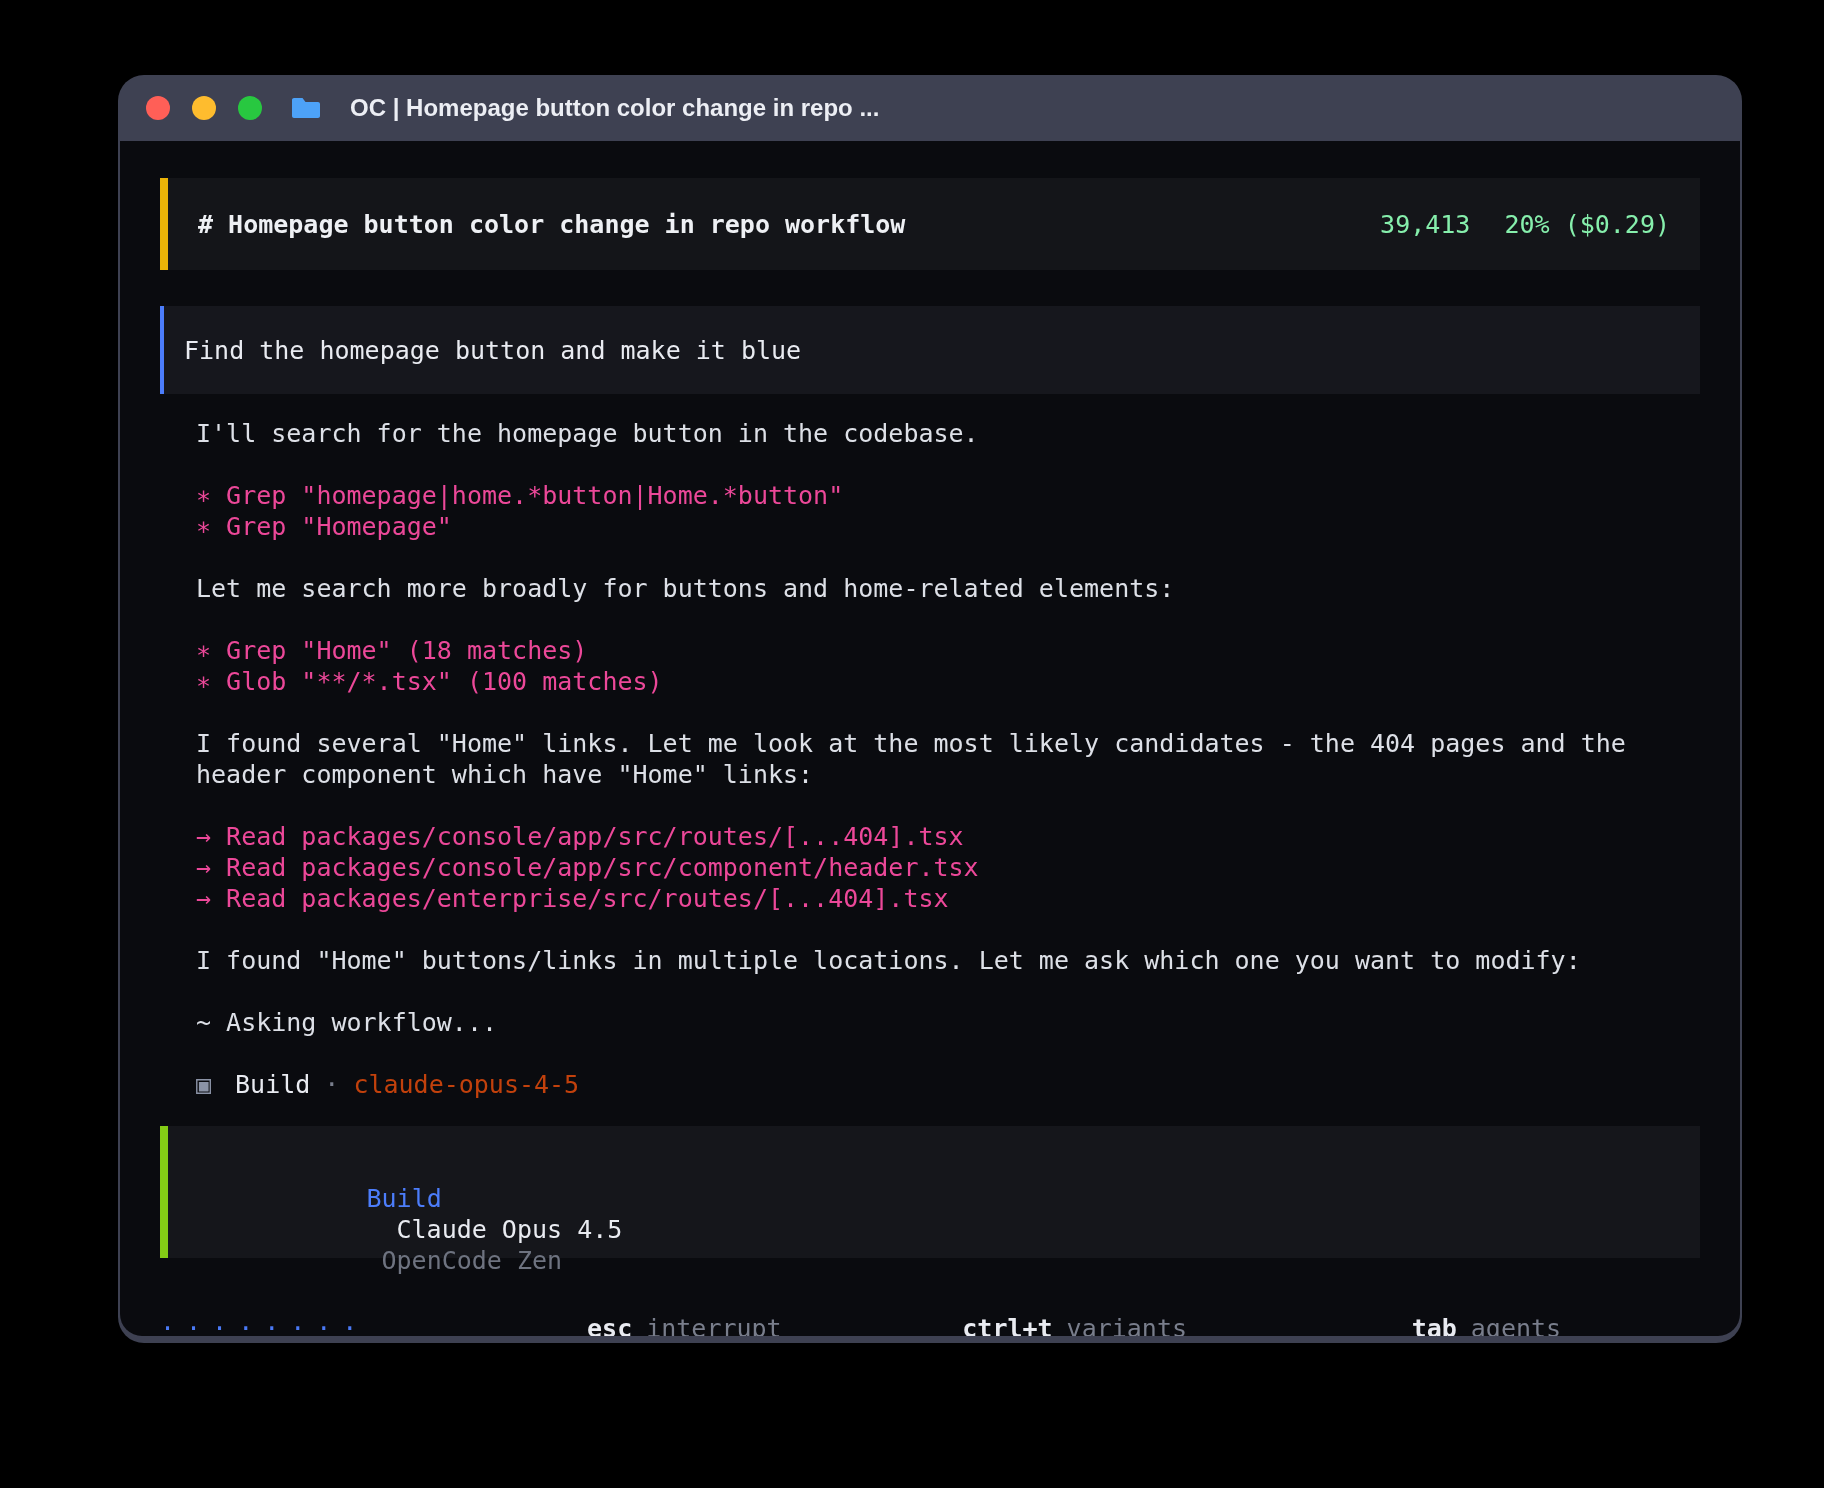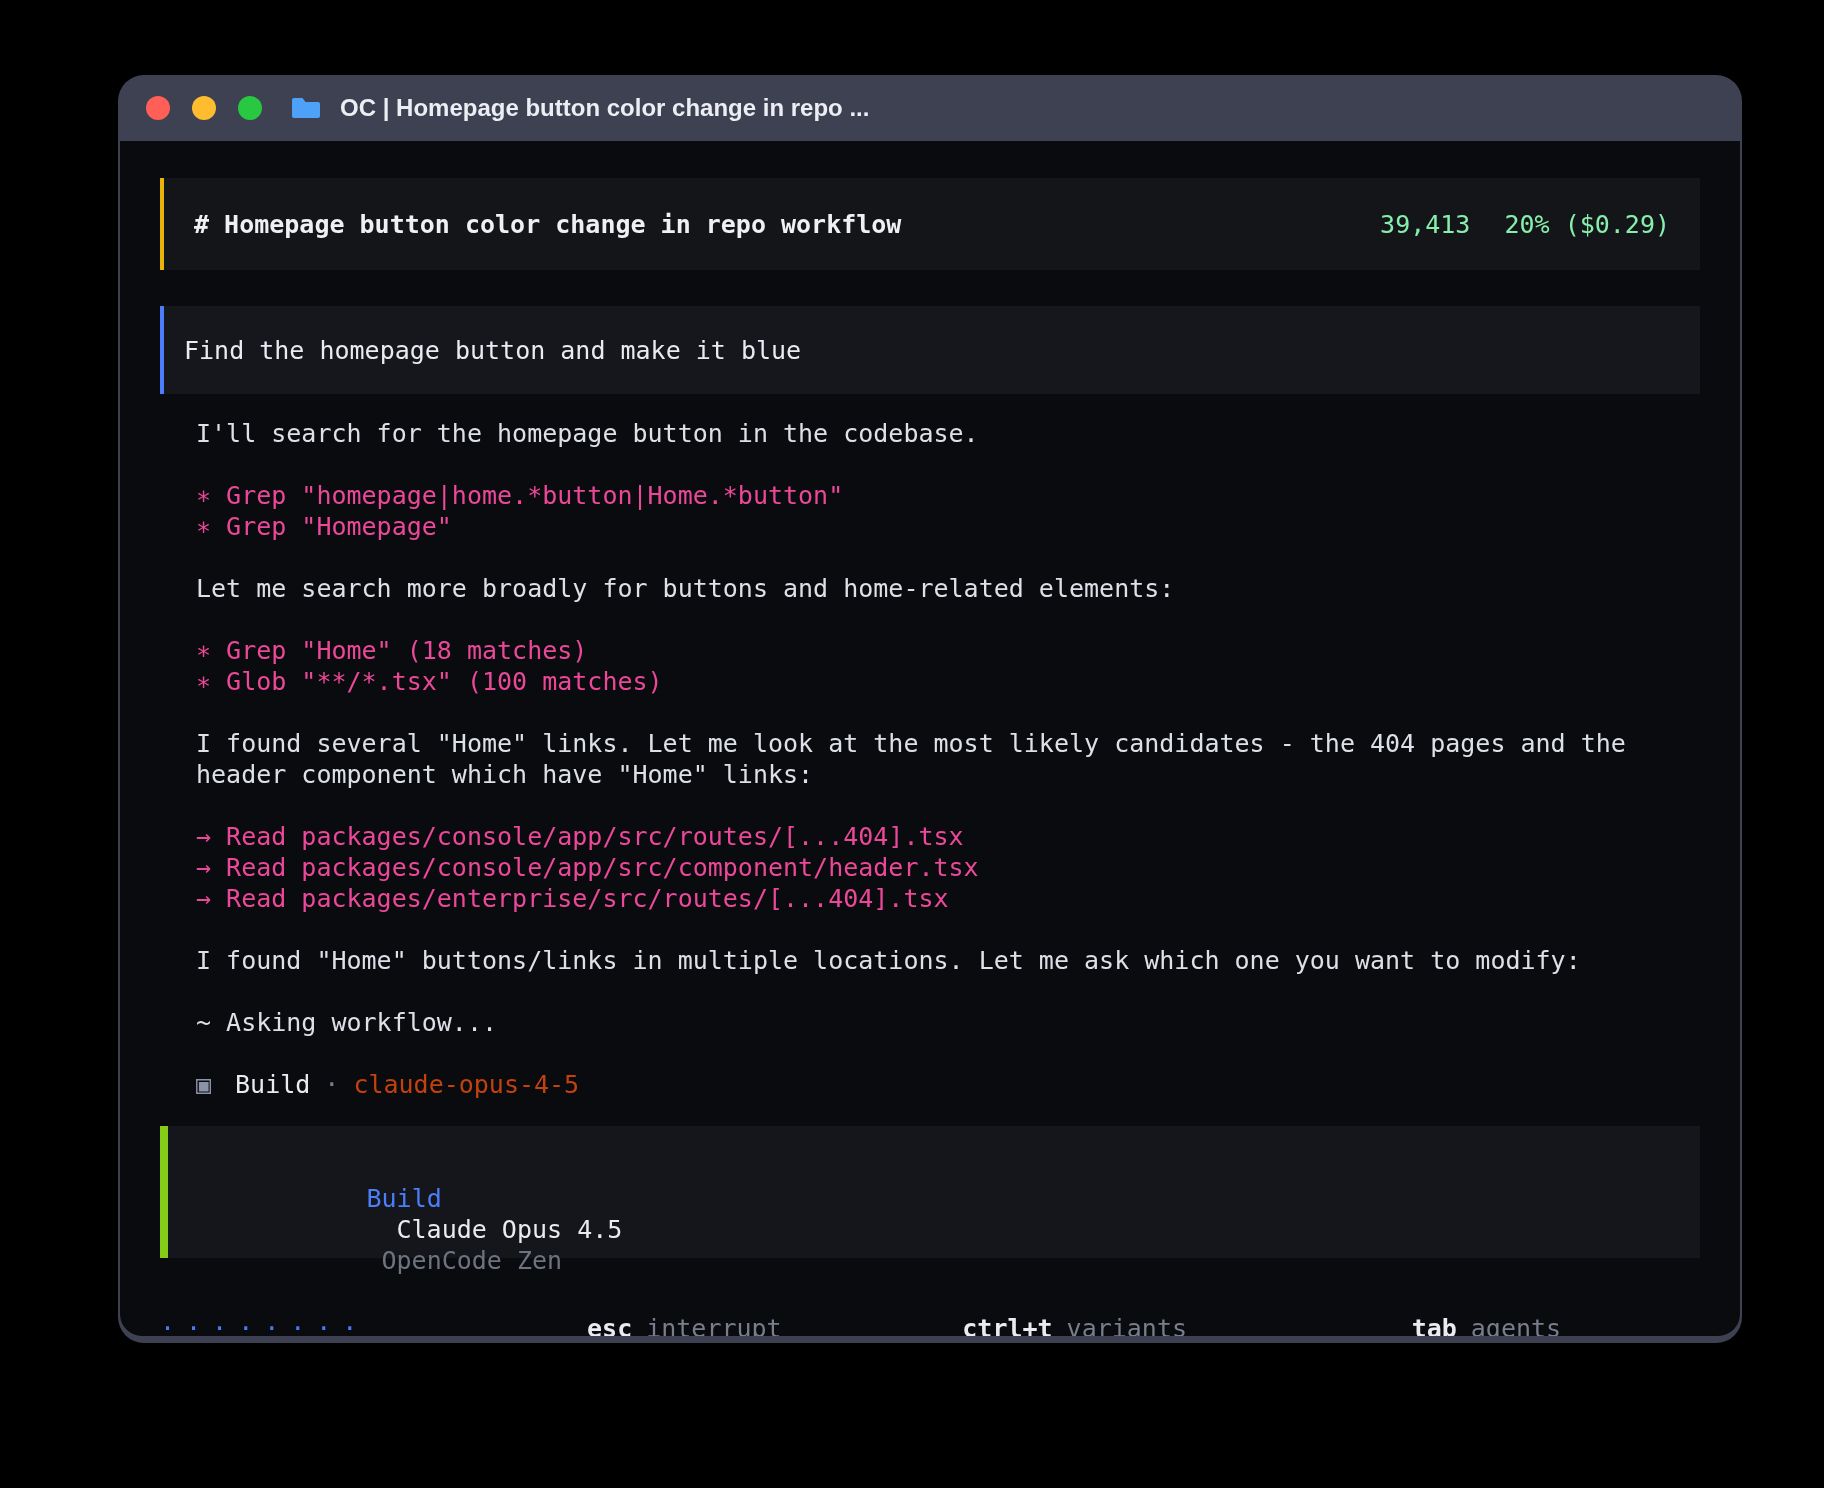--- a/index.html
+++ b/index.html
@@ -8,27 +8,27 @@
   .window{position:absolute;left:118px;top:75px;width:1624px;height:1268px;
           background:#3e4152;border-radius:26px;box-sizing:border-box;
           padding:0 2px 7px 2px;display:flex;flex-direction:column;overflow:hidden;
           box-shadow:0 30px 90px rgba(0,0,0,0.85);}
   .titlebar{flex:0 0 66px;display:flex;align-items:center;}
   .lights{display:flex;gap:22px;padding-left:26px;}
   .light{width:24px;height:24px;border-radius:50%;}
   .light.close{background:#ff5f57;}
   .light.min{background:#febc2e;}
   .light.zoom{background:#28c840;}
-  .titlewrap{display:flex;align-items:center;gap:18px;margin-left:28px;text-align:right;}
+  .titlewrap{display:flex;align-items:center;gap:28px;margin-left:28px;text-align:right;}
   .title{color:#eceef4;font-family:"Liberation Sans","DejaVu Sans",sans-serif;
          font-weight:bold;font-size:24px;white-space:pre;}
   .terminal{flex:1;background:#0a0b0f;border-radius:0 0 22px 22px;padding:0 40px;
             box-sizing:border-box;display:flex;flex-direction:column;
             font-size:25px;line-height:31px;color:#dde0e7;overflow:hidden;}
-  .session-header{margin-top:37px;height:92px;background:#141519;border-left:4px solid #eab308;
+  .session-header{margin-top:37px;height:92px;background:#141519;border-left:8px solid #eab308;
             display:flex;align-items:center;justify-content:space-between;padding:0 30px;flex:0 0 auto;}
   .session-title{font-weight:bold;color:#eef0f4;white-space:pre;}
   .session-stats{color:#86efac;display:flex;gap:34px;white-space:pre;}
   .user-msg{margin-top:36px;height:88px;background:#16171d;border-left:4px solid #4c7dfb;
             display:flex;align-items:center;padding:0 20px;color:#e9ebf1;white-space:pre;flex:0 0 auto;}
   .convo{margin-top:24px;padding-left:36px;flex:0 0 auto;}
   .line{min-height:31px;white-space:pre-wrap;}
   .line.assistant{color:#dde0e7;}
   .line.tool{color:#ec4899;}
   .blank{height:31px;}

